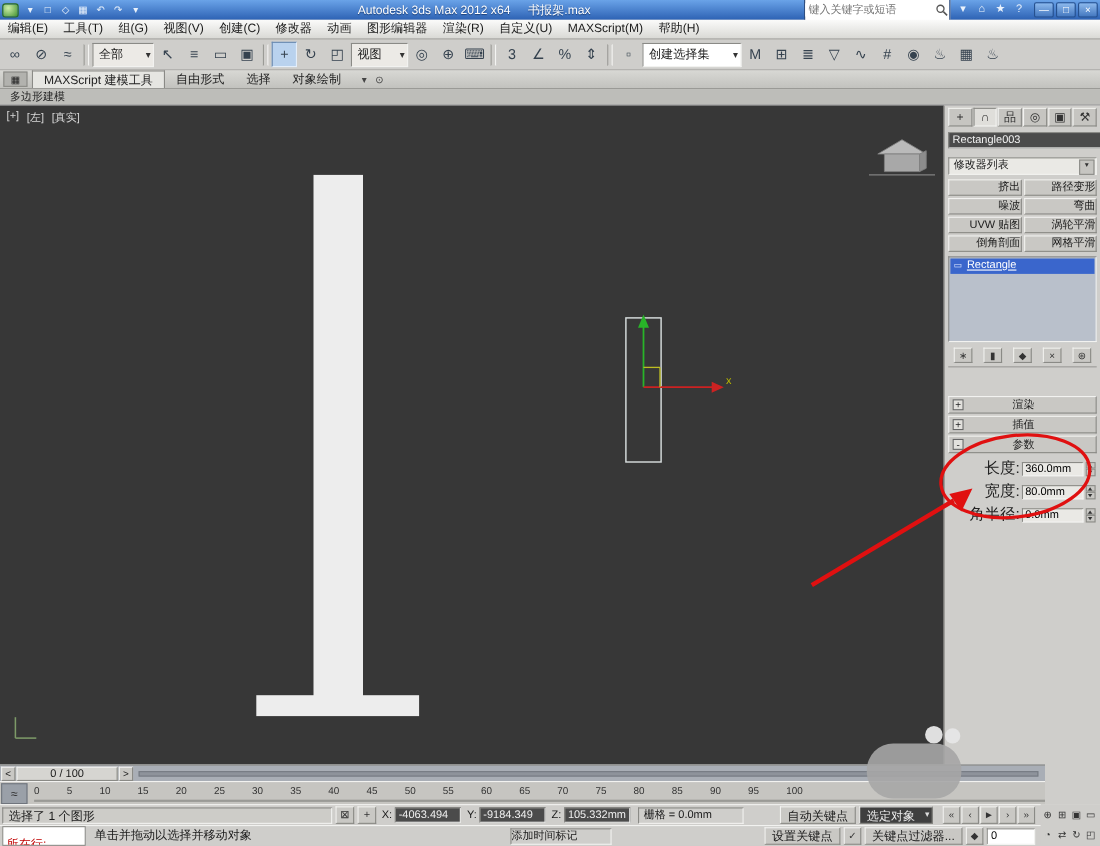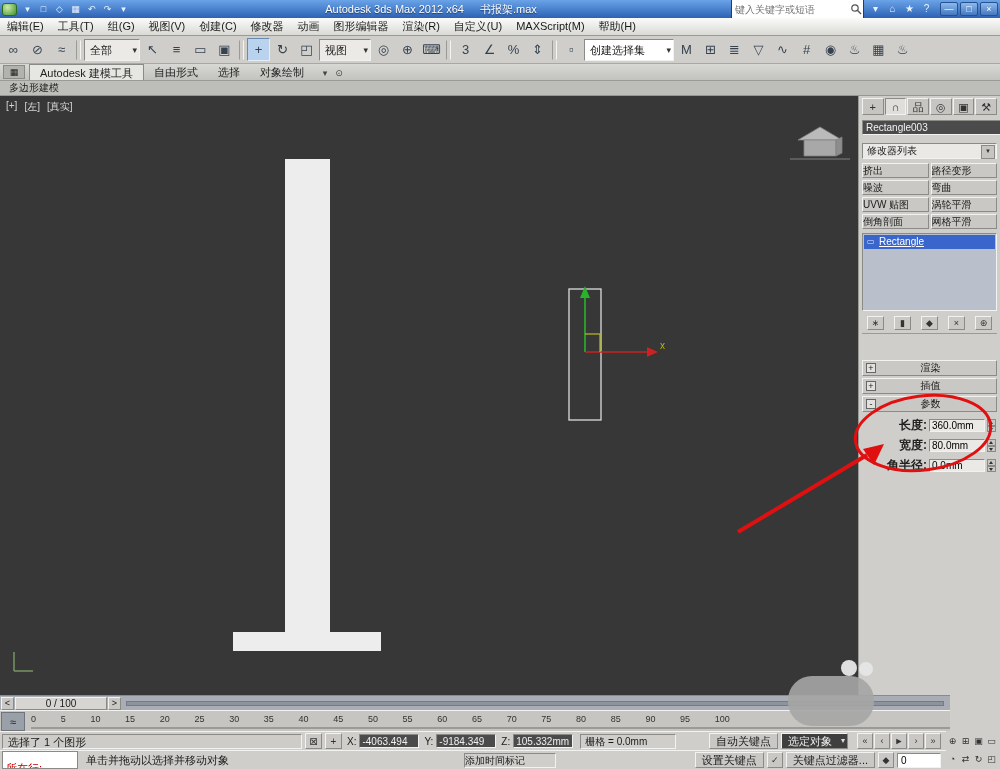--- a/index.html
+++ b/index.html
@@ -74,38 +74,38 @@
     background:#c6c5c1; border:1px solid; border-color:#f2f2f0 #8a8a86 #8a8a86 #f2f2f0;}
   .cp-tab.active { background:#dfdeda; border-color:#8a8a86 #f2f2f0 #f2f2f0 #8a8a86;}
   .cp-name-row { display:flex; gap:3px; margin-bottom:8px;}
   .cp-name { flex:1; height:15px; background:#4b4b4b; color:#f2f2f2; font-size:10px; padding:0 3px;
     border:1px solid; border-color:#8a8a86 #f2f2f0 #f2f2f0 #8a8a86;}
   .cp-combo { height:16px; background:#eae9e5; border:1px solid; border-color:#8a8a86 #f2f2f0 #f2f2f0 #8a8a86;
     font-size:10px; line-height:14px; padding:0 16px 0 4px; position:relative; margin-bottom:4px;}
   .cp-combo::after { content:"▼"; position:absolute; right:1px; top:1px; width:12px; height:12px; background:#c6c5c1;
     border:1px solid #8a8a86; font-size:6px; line-height:11px; text-align:center; color:#333;}
   .cp-modgrid { display:grid; grid-template-columns:1fr 1fr; gap:2px; margin-bottom:4px;}
-  .mod-btn { height:15px; line-height:13px; text-align:left; font-size:10px; background:#c9c8c4;
+  .mod-btn { height:15px; line-height:13px; text-align:right; font-size:10px; background:#c9c8c4;
     border:1px solid; border-color:#f2f2f0 #8a8a86 #8a8a86 #f2f2f0; white-space:nowrap; overflow:hidden;}
   .cp-stack { height:78px; background:#b9c0cb; border:1px solid; border-color:#8a8a86 #f2f2f0 #f2f2f0 #8a8a86;
     margin-bottom:3px; padding:1px;}
   .stack-row { height:14px; line-height:13px; font-size:10px; color:#fff; background:#3a66cc; padding-left:15px; position:relative;text-decoration:underline;}
   .stack-row::before { content:"▭"; position:absolute; left:3px; top:0; font-size:8px; color:#dfe8ff;}
   .cp-stackbar { display:flex; justify-content:space-between; padding:2px 5px 3px; border-bottom:1px solid #9a9a96;}
   .sb-icon { width:17px; height:14px; text-align:center; line-height:13px; font-size:9px; color:#333;
     background:#c9c8c4; border:1px solid; border-color:#f2f2f0 #8a8a86 #8a8a86 #f2f2f0;}
   .cp-rollouts { margin-top:26px; }
   .rollout { height:16px; display:flex; align-items:center; background:#c9c8c4; margin-bottom:2px; font-size:10px;
     border:1px solid; border-color:#f2f2f0 #8a8a86 #8a8a86 #f2f2f0;}
   .ro-state { width:10px; height:10px; border:1px solid #666; background:#e2e1dd; margin:0 3px; text-align:center;
     line-height:8px; font-size:9px; color:#222;}
   .ro-label { flex:1; text-align:center; padding-right:14px; color:#222;}
   .cp-params { padding:3px 1px 6px;}
   .param-row { display:flex; align-items:center; justify-content:flex-end; gap:2px; margin-bottom:3px;}
-  .param-label { font-size:12px; color:#222;font-weight:bold;}
+  .param-label { font-size:14px; color:#222;}
   .param-field { width:56px; height:13px; font-size:10px; background:#eae9e5; padding:0 2px;
     border:1px solid; border-color:#8a8a86 #f2f2f0 #f2f2f0 #8a8a86;}
   .spinner { width:9px; height:13px; display:flex; flex-direction:column;}
   .spinner i { flex:1; background:#c9c8c4; border:1px solid #8a8a86; position:relative;}
   .spinner i.up::after, .spinner i.dn::after { content:""; position:absolute; left:1px; top:1px;
     border-left:2.5px solid transparent; border-right:2.5px solid transparent;}
   .spinner i.up::after { border-bottom:3px solid #333;}
   .spinner i.dn::after { border-top:3px solid #333;}
 
   
@@ -248,21 +248,21 @@
       <span class="tool-icon">#</span>
       <span class="tool-icon">◉</span>
       <span class="tool-icon">♨</span>
       <span class="tool-icon">▦</span>
       <span class="tool-icon">♨</span>
     </div>
 
   <div id="ribbontabs">
     <span class="rb-menu">▦</span>
     <span class="rb-tabs">
-        <span class="rb-tab active">Autodesk 建模工具</span>
+        <span class="rb-tab active">MAXScript 建模工具</span>
         <span class="rb-tab">自由形式</span>
         <span class="rb-tab">选择</span>
         <span class="rb-tab">对象绘制</span>
       </span>
     <span class="rb-ctls">
         <span class="rb-ctl">▾</span>
         <span class="rb-ctl">⊙</span>
       </span>
   </div>
   <div id="ribbonsub">

